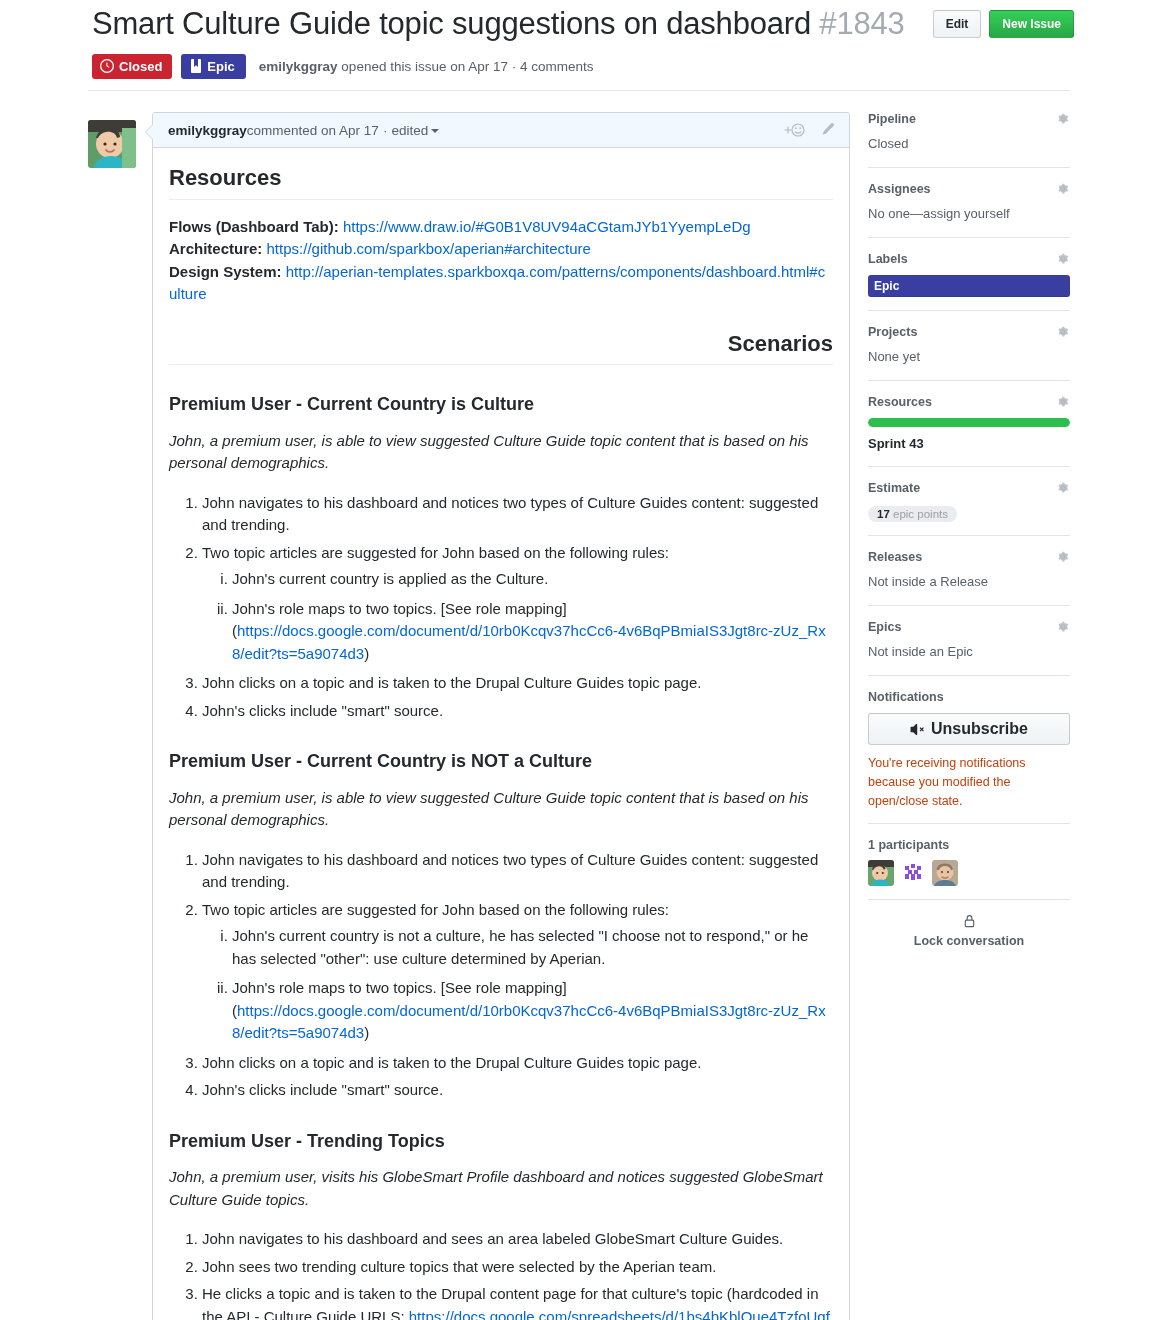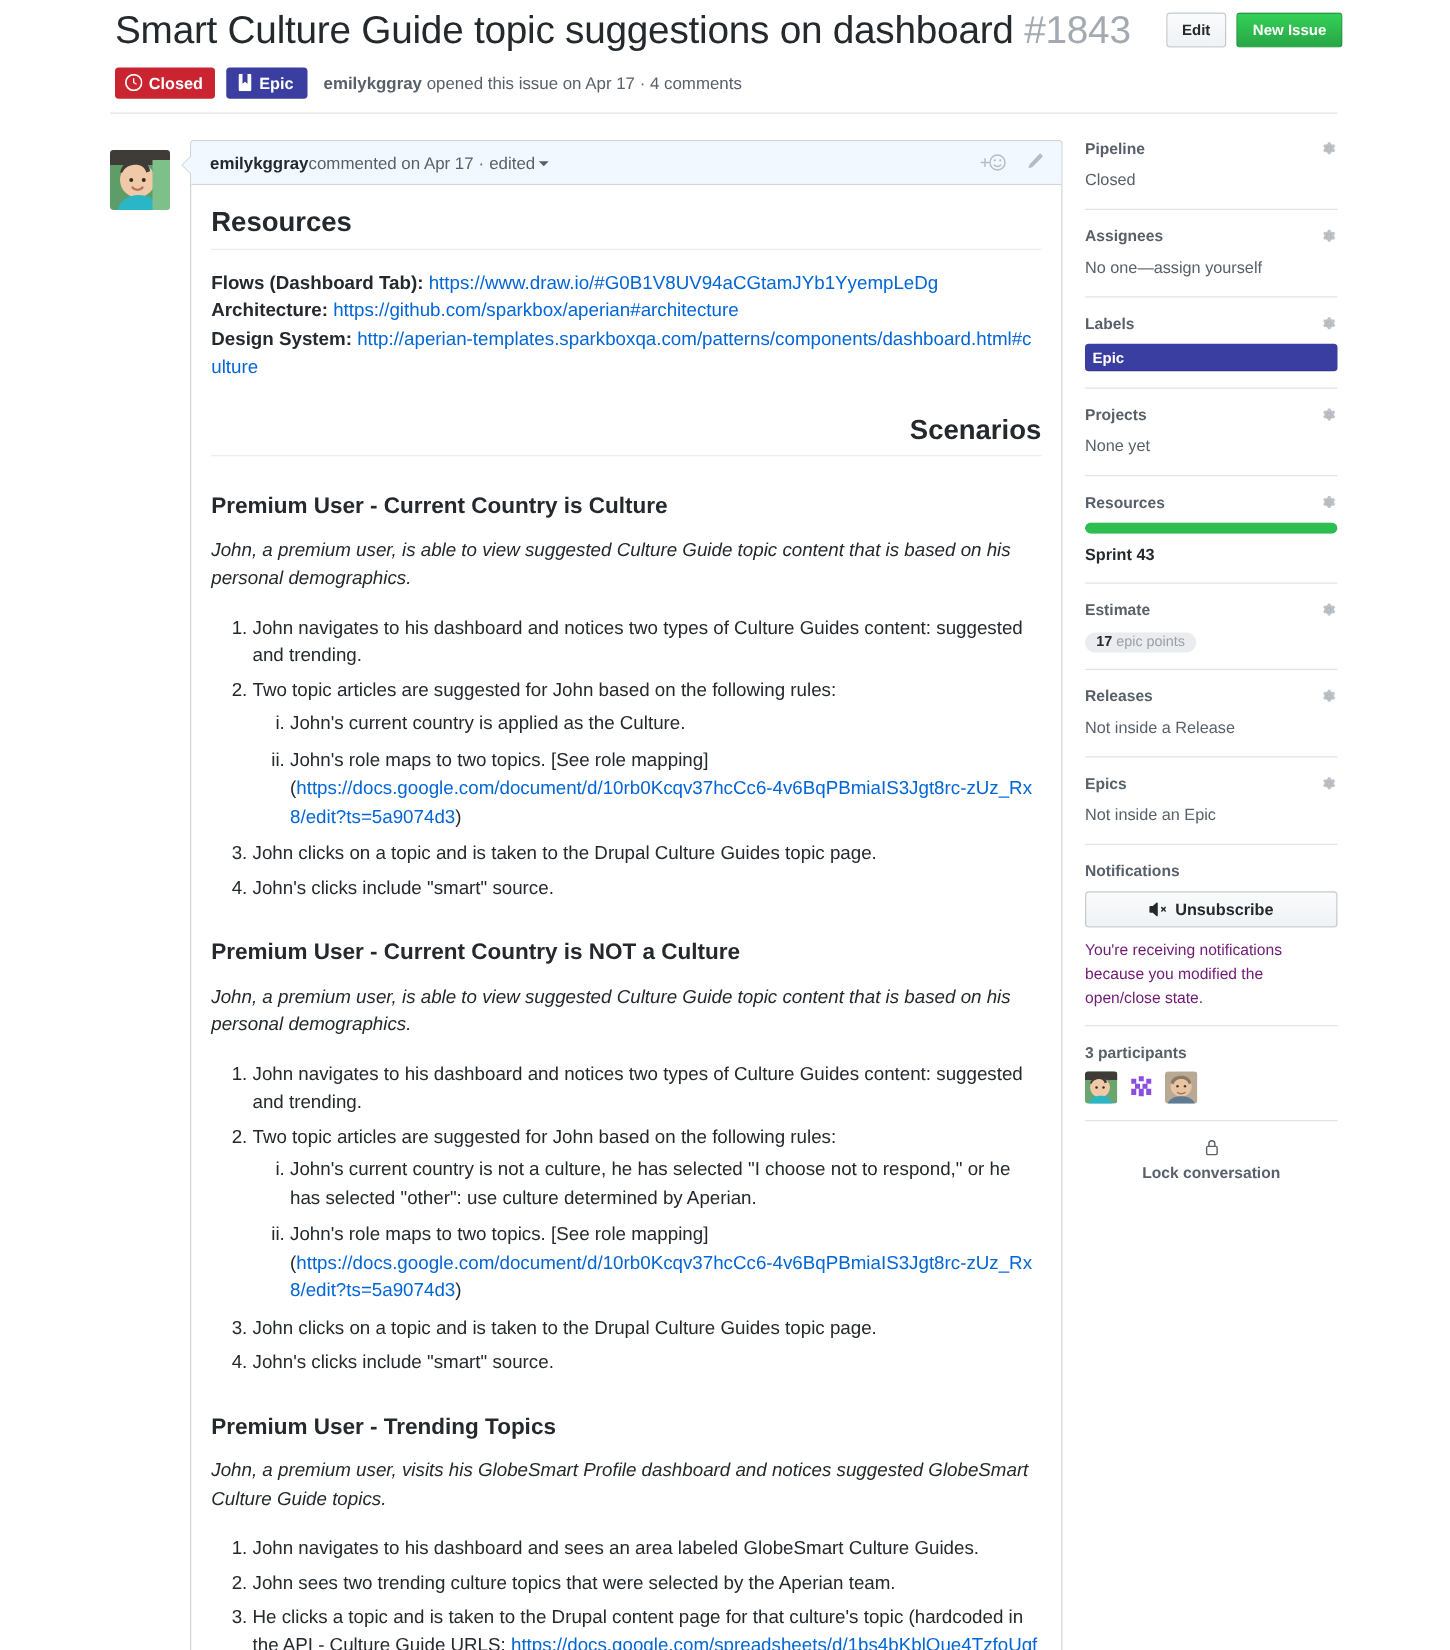--- a/index.html
+++ b/index.html
@@ -257,30 +257,30 @@
     border-radius: 10px;
     padding: 2px 9px;
     font-size: 11.5px;
     color: #9aa0a6;
   }
   .estimate-chip b { color: #24292e; font-weight: bold; }
   .unsub-btn {
     width: 100%;
     display: flex; align-items: center; justify-content: center;
     gap: 6px;
-    font-size: 13px; font-weight: bold;
+    font-size: 16px; font-weight: bold;
     padding: 6px 10px;
     border-radius: 3px;
     border: 1px solid rgba(27,31,35,0.2);
     background: linear-gradient(180deg,#fafbfc,#eff3f6);
     color: #24292e;
     cursor: pointer;
     margin-bottom: 9px;
   }
-  .notif-note { font-size: 12.5px; color: #701a75; line-height: 1.5; }
+  .notif-note { font-size: 12.5px; color: #c2410c; line-height: 1.5; }
   .parts-title { font-size: 12.5px; font-weight: bold; color: #586069; margin-bottom: 8px; }
   .parts-row { display: flex; gap: 6px; }
   .part-av { width: 26px; height: 26px; border-radius: 3px; overflow: hidden; }
   .lock-row {
     display: flex; align-items: center; gap: 6px;
     font-size: 12.5px; font-weight: bold; color: #586069;
     cursor: pointer;
     flex-direction: column;
   }
   svg { display: block; }
@@ -558,21 +558,21 @@
               <path d="M6.5 1.2L3.4 4H1.2A.7.7 0 0 0 .5 4.7v4.6c0 .4.3.7.7.7h2.2l3.1 2.8c.45.4 1.2.1 1.2-.5V1.7c0-.6-.75-.9-1.2-.5z"></path>
               <path d="M11.2 4.6l1.4 1.4 1.4-1.4.9.9-1.4 1.4 1.4 1.4-.9.9-1.4-1.4-1.4 1.4-.9-.9L11.7 7l-1.4-1.4.9-1z"></path>
             </svg>
           </span>
           <span>Unsubscribe</span>
         </button>
         <div class="notif-note">You're receiving notifications because you modified the open/close state.</div>
       </div>
 
       <div class="sb-section">
-        <div class="parts-title">3 participants</div>
+        <div class="parts-title">1 participants</div>
         <div class="parts-row">
           <span class="part-av">
             <svg width="26" height="26" viewBox="0 0 26 26" aria-hidden="true">
               <rect width="26" height="26" fill="#6aa56f"></rect>
               <rect width="26" height="7" fill="#3f3b36"></rect>
               <circle cx="12" cy="13" r="8" fill="#f0c9a8"></circle>
               <path d="M4 10c1-5 6-7 9-6 3 1 4.5 3 4.5 5l-1.8.6c-.6-2.8-3.4-3.8-6-3.2-2.2.5-3.8 1.8-4.2 3.4z" fill="#3f3b36"></path>
               <circle cx="9.2" cy="13" r="1" fill="#3a2b22"></circle>
               <circle cx="14.8" cy="13" r="1" fill="#3a2b22"></circle>
               <path d="M3 26c1.2-4.4 5-6.5 9.5-6.5S20.8 21.6 22 26z" fill="#2bb6c8"></path>

